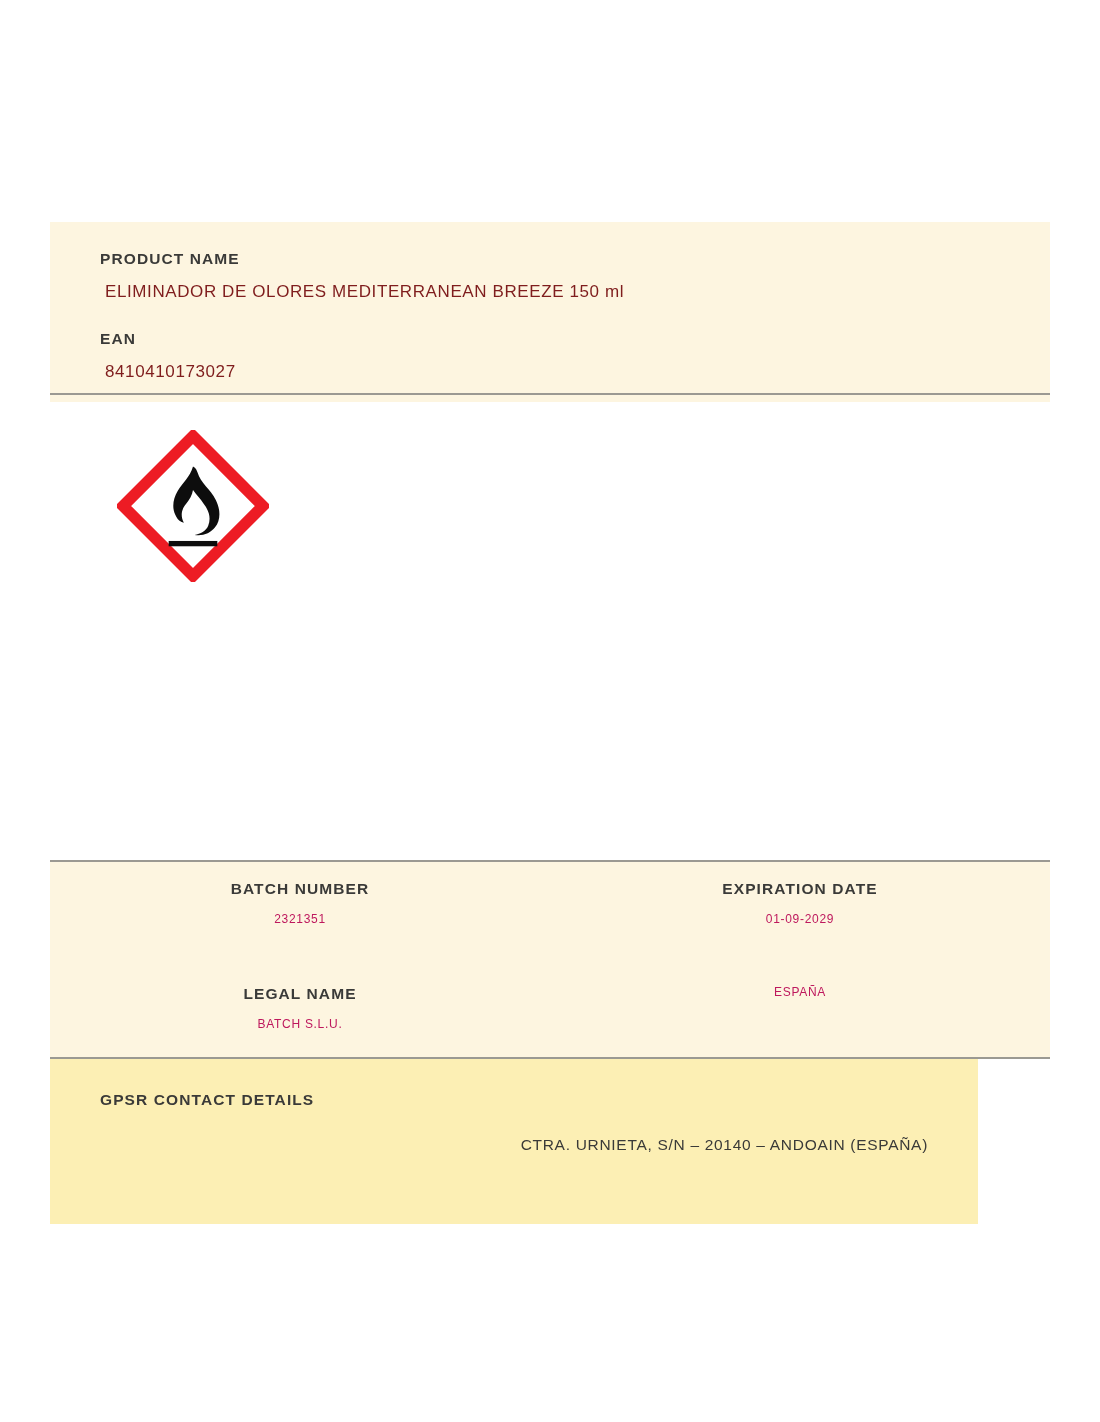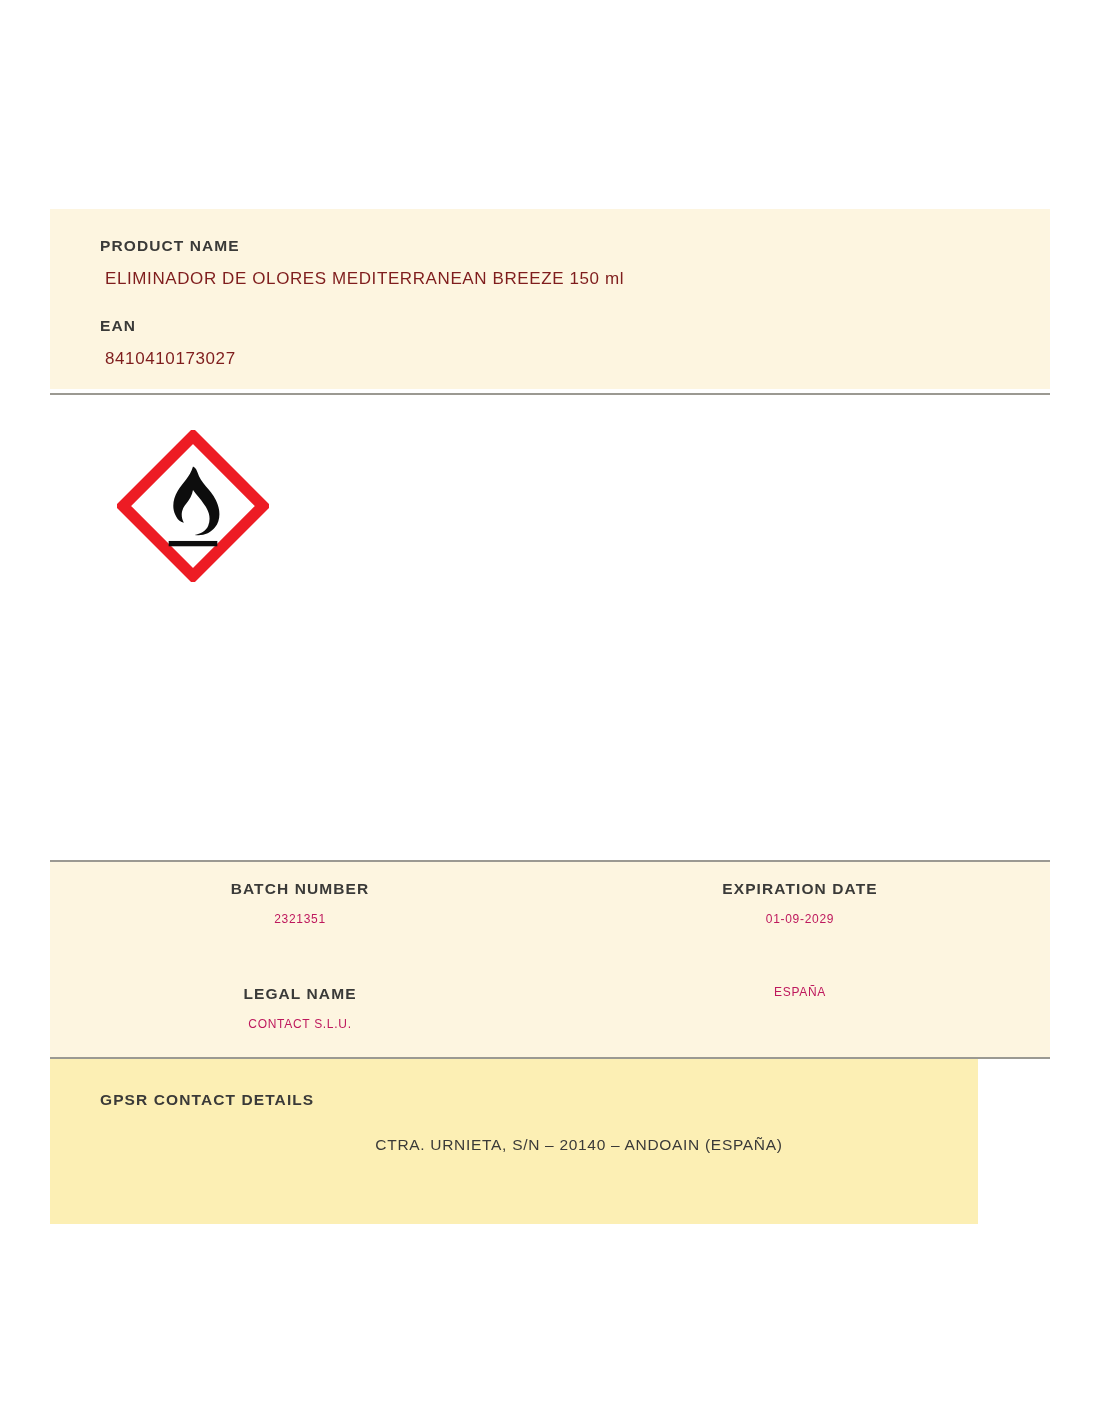--- a/index.html
+++ b/index.html
@@ -22,21 +22,21 @@
     top: 0;
     width: 1100px;
     height: 1422px;
     background: #ffffff;
   }
 
   
   .product-block {
     position: absolute;
     left: 50px;
-    top: 209px;
+    top: 222px;
     width: 1000px;
     height: 180px;
     background: #fdf5e0;
     box-sizing: border-box;
     padding: 28px 50px 0 50px;
   }
   .block-divider {
     position: absolute;
     left: 50px;
     top: 393px;
@@ -144,21 +144,21 @@
     font-weight: bold;
     letter-spacing: 1.1px;
     color: #3a3a38;
     margin: 0;
   }
   .gpsr-address {
     font-size: 15.5px;
     letter-spacing: 0.7px;
     color: #3a3a38;
     margin: 27px 0 0 0;
-    text-align: center;
+    text-align: right;
     padding-left: 130px;
   }
 </style>
 </head>
 <body>
 
 <div class="page">
 
   <div class="product-block">
     <div class="field-group">
@@ -200,21 +200,21 @@
     <div class="detail-cell">
       <p class="detail-label">BATCH NUMBER</p>
       <p class="detail-value">2321351</p>
     </div>
     <div class="detail-cell">
       <p class="detail-label">EXPIRATION DATE</p>
       <p class="detail-value">01-09-2029</p>
     </div>
     <div class="detail-cell">
       <p class="detail-label">LEGAL NAME</p>
-      <p class="detail-value">CONTACT S.L.U.</p>
+      <p class="detail-value">BATCH S.L.U.</p>
     </div>
     <div class="detail-cell">
       <p class="detail-value">ESPAÑA</p>
     </div>
   </div>
   <div class="details-divider-bottom"></div>
 
   <div class="gpsr-block">
     <p class="gpsr-label">GPSR CONTACT DETAILS</p>
     <p class="gpsr-address">CTRA. URNIETA, S/N – 20140 – ANDOAIN (ESPAÑA)</p>

